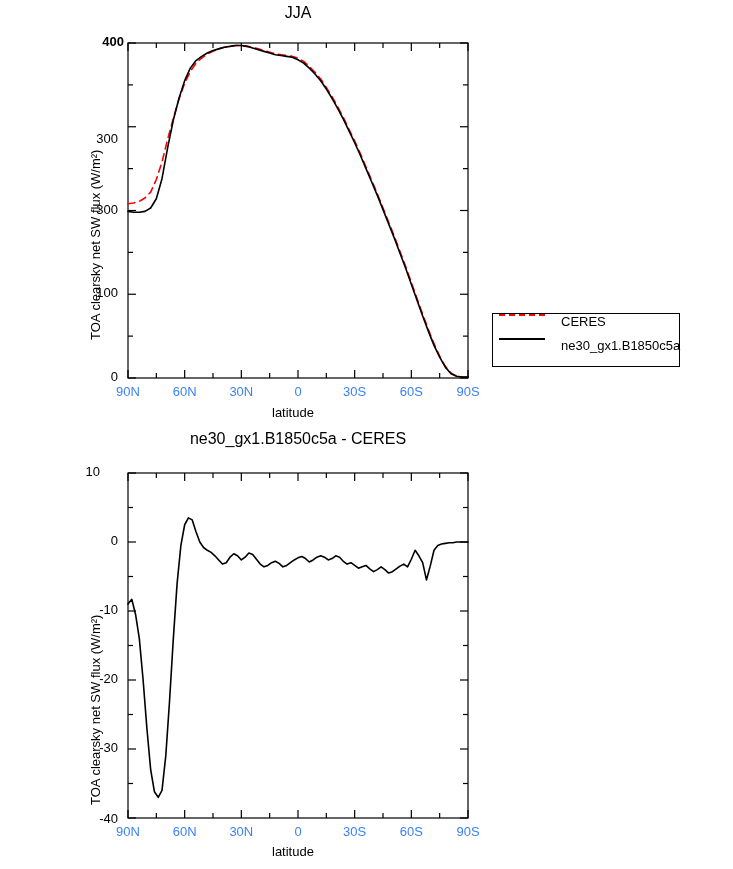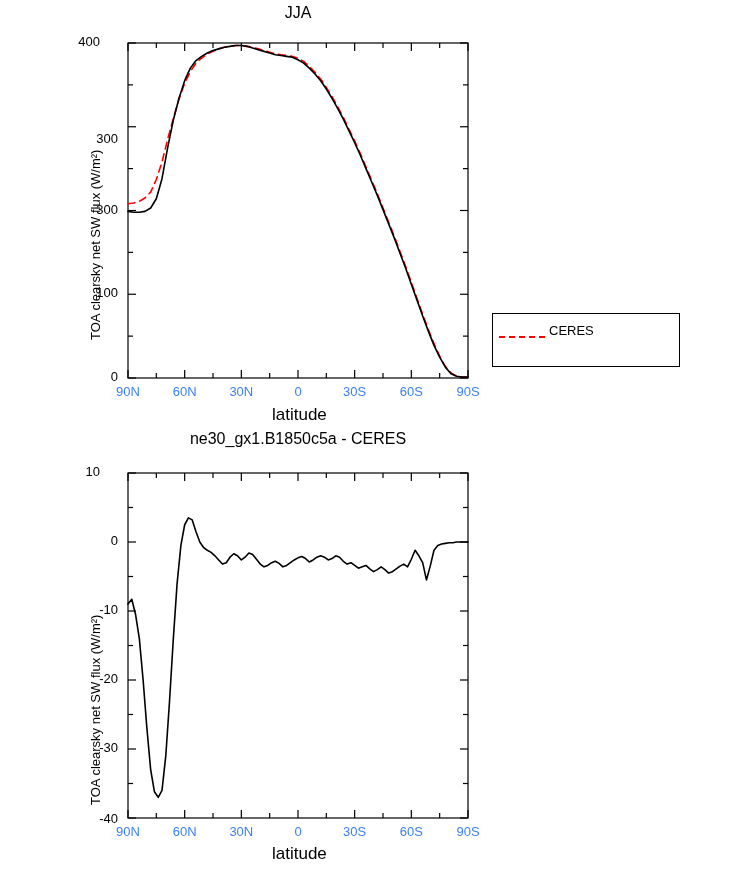--- a/index.html
+++ b/index.html
@@ -20,21 +20,21 @@
   }
   .chart-title {
     position: absolute;
     text-align: center;
     font-size: 16px;
     color: #000;
     white-space: nowrap;
   }
   .axis-label {
     position: absolute;
-    font-size: 17px;
+    font-size: 13px;
     color: #000;
     white-space: nowrap;
   }
   .ylabel {
     position: absolute;
     font-size: 13px;
     color: #000;
     white-space: nowrap;
     transform-origin: 0 0;
     transform: rotate(-90deg);
@@ -54,23 +54,24 @@
     text-align: right;
   }
   .legend-box {
     position: absolute;
     border: 1px solid #000;
     background: #fff;
     box-sizing: border-box;
   }
   .legend-row {
     display: flex;
-    align-items: flex-end;
+    align-items: flex-start;
     height: 24px;
     padding-left: 6px;
+    gap: 12px;
   }
   .legend-swatch {
     width: 46px;
     height: 2px;
     margin-right: 4px;
     flex: none;
   }
   .legend-swatch.dashed {
     height: 0;
     border-top: 2px dashed #ff0000;
@@ -146,33 +147,37 @@
 
   <div class="ylabel" style="left:88px; top:340px;">TOA clearsky net SW flux (W/m²)</div>
 
   <div class="axis-label" style="left:272px; top:405px;">latitude</div>
 
   <div class="legend-box" style="left:492px; top:313px; width:188px; height:54px;">
     <div class="legend-row">
       <span class="legend-swatch dashed"></span>
       <span class="legend-text">CERES</span>
     </div>
+    <div class="legend-row">
+      <span class="legend-swatch solid"></span>
+      <span class="legend-text">ne30_gx1.B1850c5a</span>
+    </div>
   </div>
 <div class="tick-label" style="left: 98px; top: 384px; width: 60px;">90N</div>
     <div class="tick-label" style="left: 154.667px; top: 384px; width: 60px;">60N</div>
     <div class="tick-label" style="left: 211.333px; top: 384px; width: 60px;">30N</div>
     <div class="tick-label" style="left: 268px; top: 384px; width: 60px;">0</div>
     <div class="tick-label" style="left: 324.667px; top: 384px; width: 60px;">30S</div>
     <div class="tick-label" style="left: 381.333px; top: 384px; width: 60px;">60S</div>
     <div class="tick-label" style="left: 438px; top: 384px; width: 60px;">90S</div>
     <div class="ytick-label" style="left: 62px; top: 369px; width: 56px;">0</div>
     <div class="ytick-label" style="left: 62px; top: 285.25px; width: 56px;">100</div>
     <div class="ytick-label" style="left: 62px; top: 201.5px; width: 56px;">300</div>
     <div class="ytick-label" style="left: 62px; top: 117.75px; width: 56px; margin-top: 13px;">300</div>
-    <div class="ytick-label" style="left: 44px; top: 34px; width: 56px;">400</div>
+    <div class="ytick-label" style="left: 68px; top: 34px; width: 56px; font-weight: bold;">400</div>
   </div>
 
 <div class="panel" style="left:0; top:420px; width:733px; height:449px;">
 
   <div class="chart-title" style="left:108px; top:10px; width:380px;">ne30_gx1.B1850c5a - CERES</div>
 
   <svg id="bot-svg" width="733" height="449" style="position:absolute; left:0; top:0;">
       <rect x="128" y="53" width="340" height="345" fill="none" stroke="#000" stroke-width="1.2"></rect>
       <line x1="128" y1="398" x2="128" y2="390" stroke="#000" stroke-width="1.2"></line>
       <line x1="128" y1="53" x2="128" y2="61" stroke="#000" stroke-width="1.2"></line>

